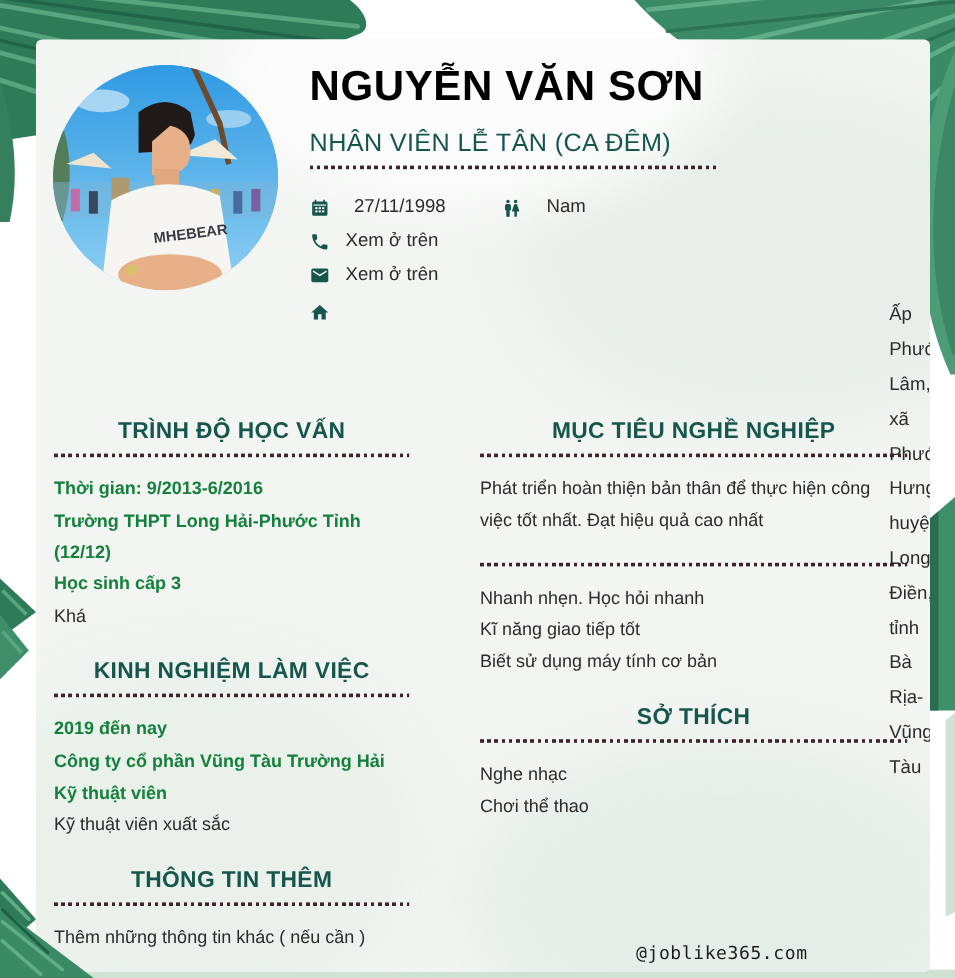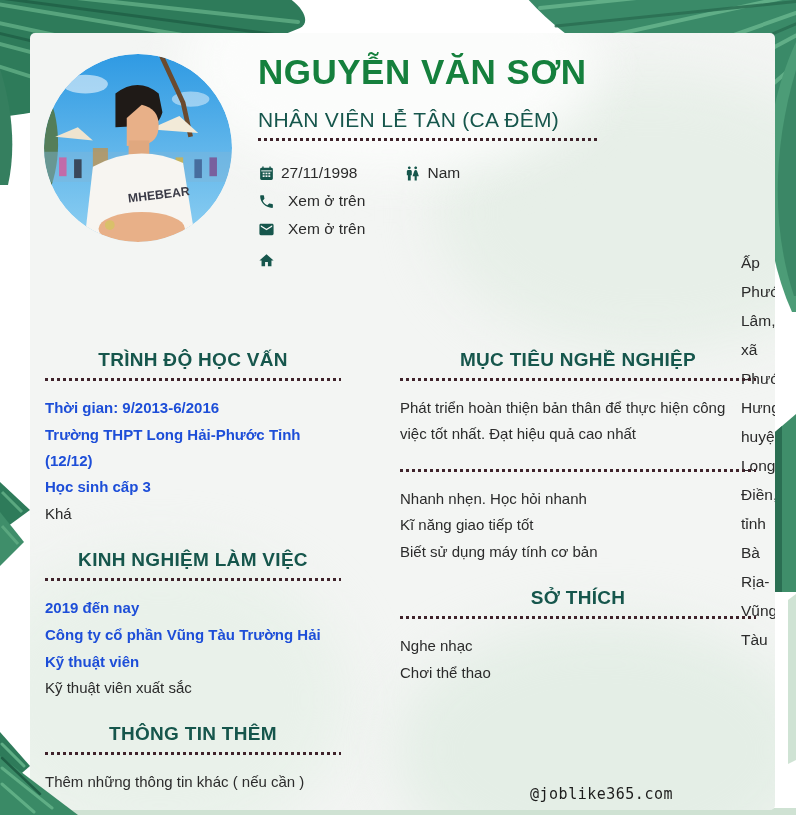--- a/index.html
+++ b/index.html
@@ -38,54 +38,54 @@
   .wash.w4{left:150px;top:-80px;width:420px;height:220px;background:#fbfcfb;}
 
   .photo{
     position:absolute;left:14px;top:21px;width:188px;height:188px;
     border-radius:50%;overflow:hidden;
   }
   .photo svg{display:block;width:100%;height:100%;}
 
   .header-text{position:absolute;left:228px;top:20px;width:505px;}
   .full-name{
-    font-size:35px;font-weight:700;color:#15803d;letter-spacing:.5px;
+    font-size:35px;font-weight:700;color:#000000;letter-spacing:.5px;
     line-height:1.1;
   }
   .job-title{
     margin-top:16px;font-size:21px;font-weight:400;color:var(--accent-teal);
     letter-spacing:.3px;
   }
   .dotted{
     height:3px;width:100%;
     background-image:repeating-linear-gradient(to right,var(--dot-maroon) 0 3px,transparent 3px 6px);
   }
   .title-dots{width:340px;margin-top:6px;}
 
   .info{position:absolute;left:228px;top:131px;width:505px;list-style:none;}
   .info-row{display:flex;align-items:center;gap:13px;margin-bottom:10px;font-size:15.5px;}
   .info-row.address{align-items:flex-start;}
   .info-row.address .icon{margin-top:4px;}
   .info-row.address span{line-height:29px;width:470px;}
   .icon{flex:0 0 auto;width:17px;height:17px;}
   .icon svg{display:block;width:17px;height:17px;fill:var(--accent-teal);}
-  .pair{display:flex;align-items:center;gap:6px;}
+  .pair{display:flex;align-items:center;gap:20px;}
   .pair.gender{margin-left:34px;justify-content:space-between;}
 
   .cols{position:absolute;left:15px;top:316px;display:flex;gap:59px;}
   .col-left{width:296px;}
   .col-right{width:356px;}
   .cv-section{margin-bottom:22px;}
   .sec-title{
     text-align:center;font-size:19px;font-weight:700;color:var(--accent-teal);
     letter-spacing:.3px;
   }
   .cv-section .dotted{margin:7px 0 14px;}
   .line{font-size:15px;line-height:1.72;margin-bottom:1px;color:var(--text-main);}
-  .line.bold{font-weight:700;color:#1d4ed8;}
+  .line.bold{font-weight:700;color:#15803d;}
 
   .watermark{
     position:absolute;right:102px;bottom:7px;
     font-family:"DejaVu Sans Mono","Liberation Mono",monospace;
     font-size:15px;color:#1c1c1c;letter-spacing:.5px;
   }
 </style>
 </head>
 <body>
 

